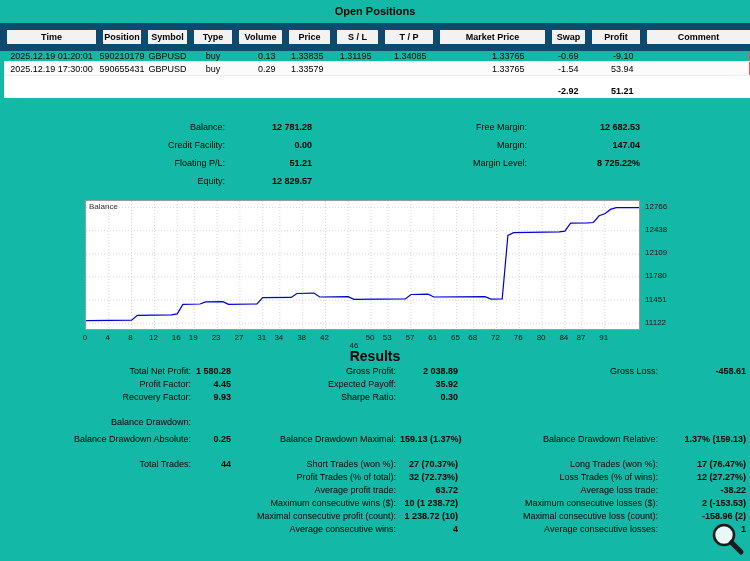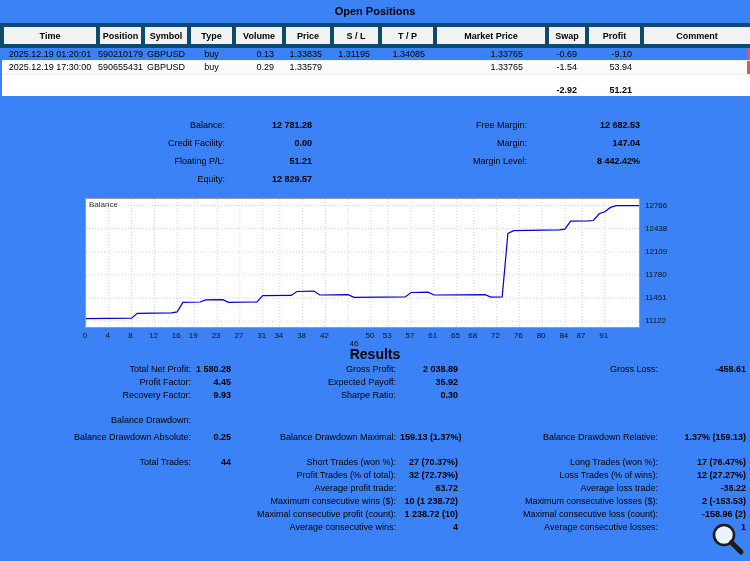--- a/index.html
+++ b/index.html
@@ -1,26 +1,26 @@
 <!DOCTYPE html>
 <html><head>
 <meta charset="utf-8">
 <style>
   * { margin:0; padding:0; box-sizing:border-box; }
   html,body { background:#fff; }
   body { font-family:"Liberation Sans", sans-serif; font-size:9px; color:#000; }
-  #page { position:relative; width:750px; height:561px; background:#3b82f6; overflow:hidden; }
+  #page { position:relative; width:750px; height:561px; background:#14b8a6; overflow:hidden; }
 
   .report-title { text-align:center; font-weight:bold; font-size:11px; padding-top:5px; height:18px; }
 
   table { border-collapse:collapse; table-layout:fixed; width:750px; }
 
   
   .positions { margin-top:5px; }
-  .positions th { background:#f2f2f2; border:4px solid #0c4a6e; font-weight:bold; font-size:9px; height:21px; text-align:center; overflow:hidden; white-space:nowrap; }
+  .positions th { background:#f2f2f2; border:7px solid #0c4a6e; font-weight:bold; font-size:9px; height:21px; text-align:center; overflow:hidden; white-space:nowrap; }
   .positions td { font-size:9px; height:14px; text-align:center; border-bottom:1px solid #efefef; overflow:hidden; white-space:nowrap; }
   .positions tbody tr:nth-child(even) td { background:#fbfbfb; }
   .positions td.num { text-align:right; padding-right:10px; }
   .positions td.col8 { padding-right:24px; }
   .col0{width:96px}.col1{width:45px}.col2{width:46px}.col3{width:45px}
   .col4{width:50px}.col5{width:48px}.col6{width:48px}.col7{width:55px}
   .col8{width:112px}.col9{width:40px}.col10{width:55px}.col11{width:110px}
   .positions td.red-mark { box-shadow: inset -5px 0 0 0 #ff4a4a; }
   .positions tr.totals td { border-bottom:none; background:#fff; font-weight:bold; padding-top:9px; height:22px; box-shadow:none; }
 
@@ -148,21 +148,21 @@
           <td>Margin:</td>
           <td class="val">147.04</td>
           <td></td>
         </tr>
         <tr>
           <td></td>
           <td>Floating P/L:</td>
           <td class="val">51.21</td>
           <td></td>
           <td>Margin Level:</td>
-          <td class="val">8 442.42%</td>
+          <td class="val">8 725.22%</td>
           <td></td>
         </tr>
         <tr>
           <td></td>
           <td>Equity:</td>
           <td class="val">12 829.57</td>
           <td></td>
           <td></td>
           <td class="val"></td>
           <td></td>

